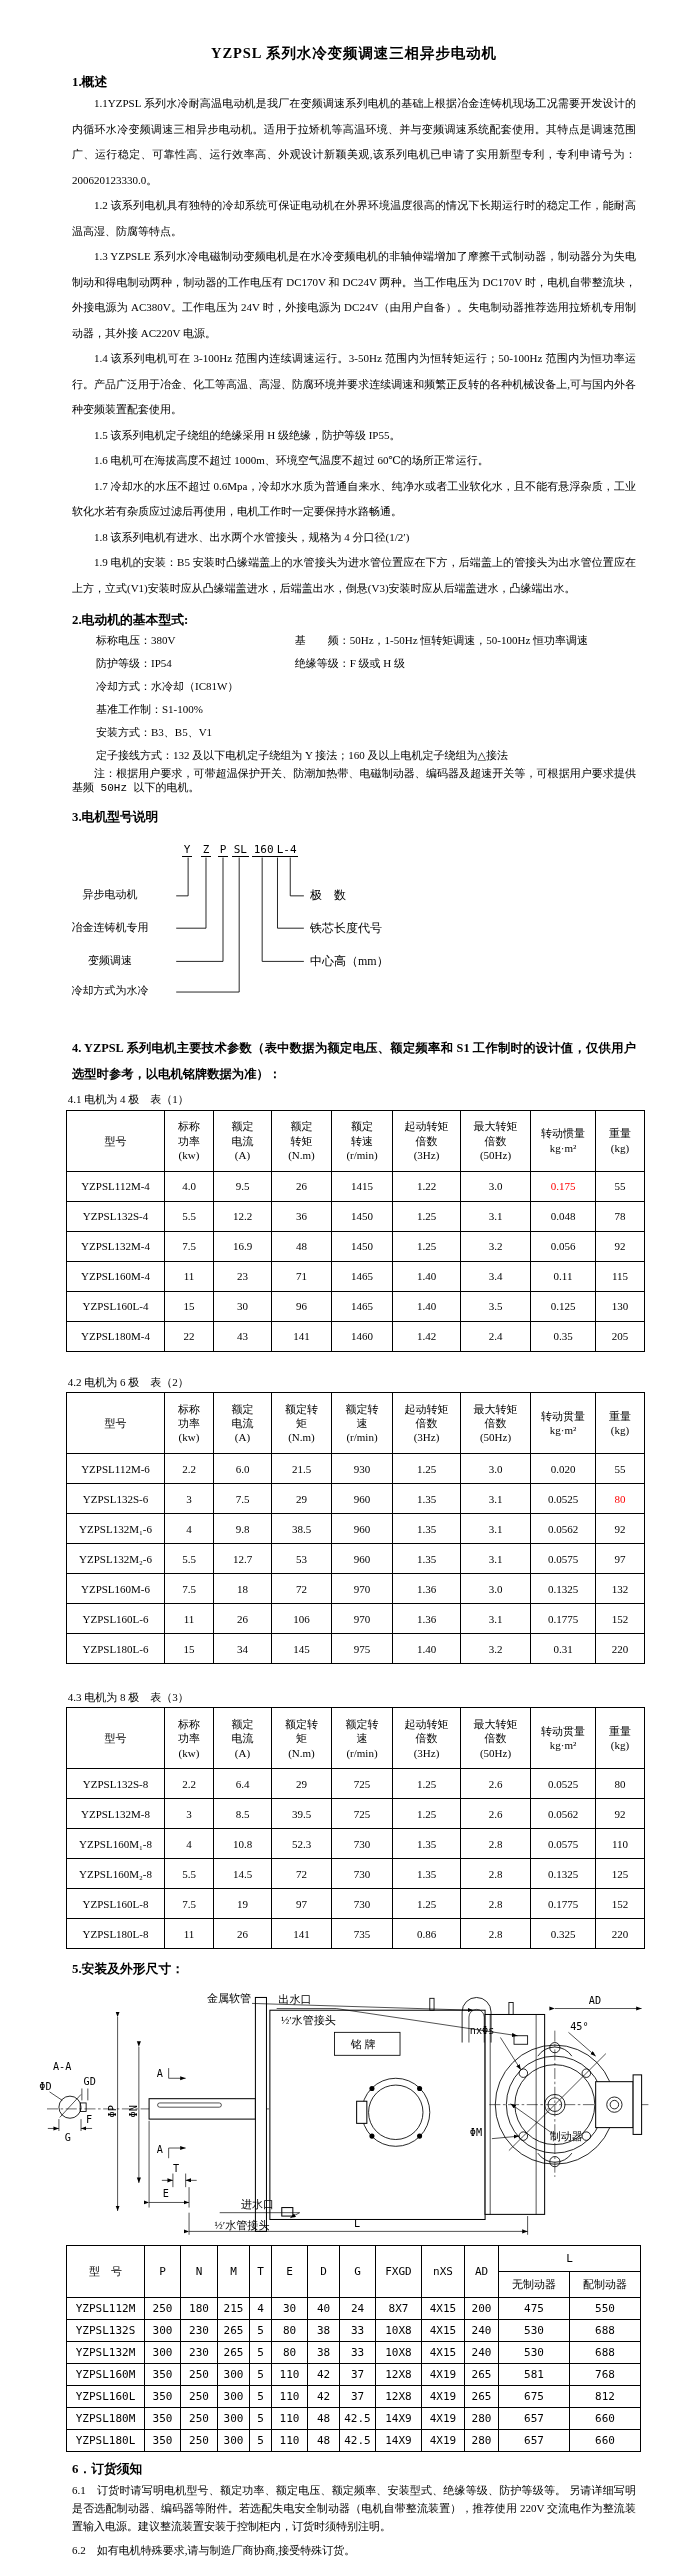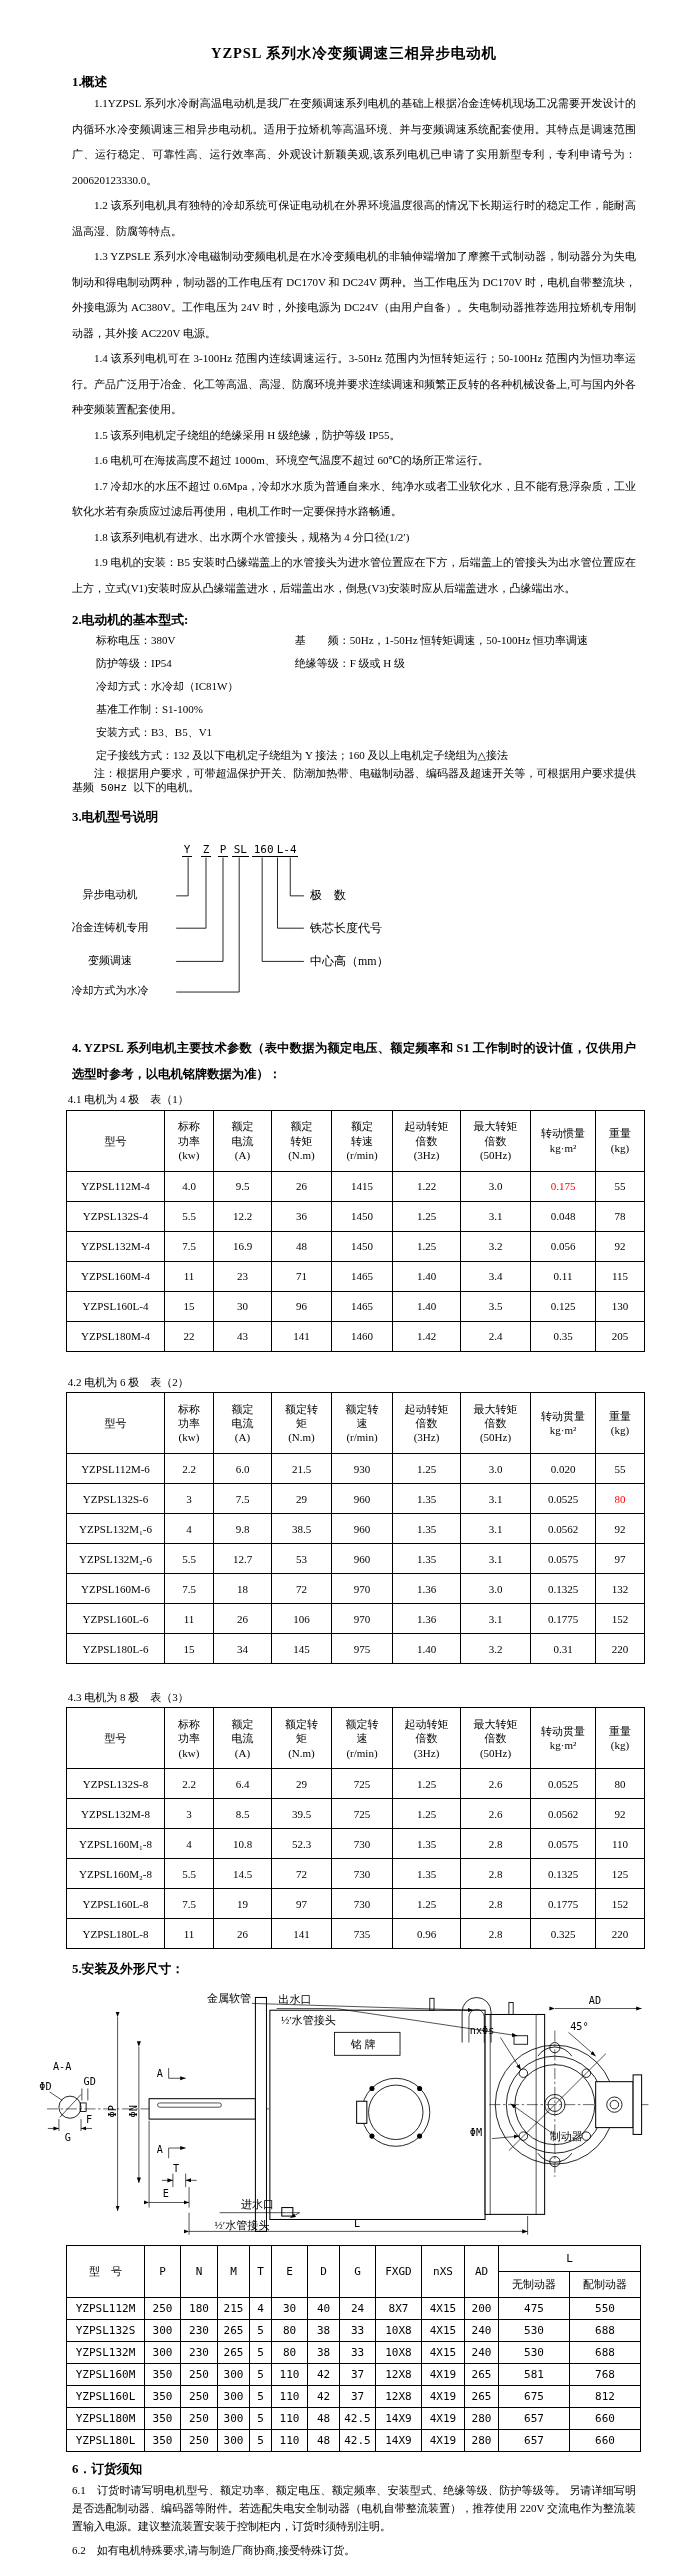--- a/index.html
+++ b/index.html
@@ -441,21 +441,21 @@
             <td>2.8</td>
             <td>0.1775</td>
             <td>152</td>
           </tr>
           <tr>
             <td>YZPSL180L-8</td>
             <td>11</td>
             <td>26</td>
             <td>141</td>
             <td>735</td>
-            <td>0.96</td>
+            <td>0.86</td>
             <td>2.8</td>
             <td>0.325</td>
             <td>220</td>
           </tr>
         </tbody>
       </table>
 
   <div class="h1" style="margin-top:12px;">5.安装及外形尺寸：</div>
 </div>
 

